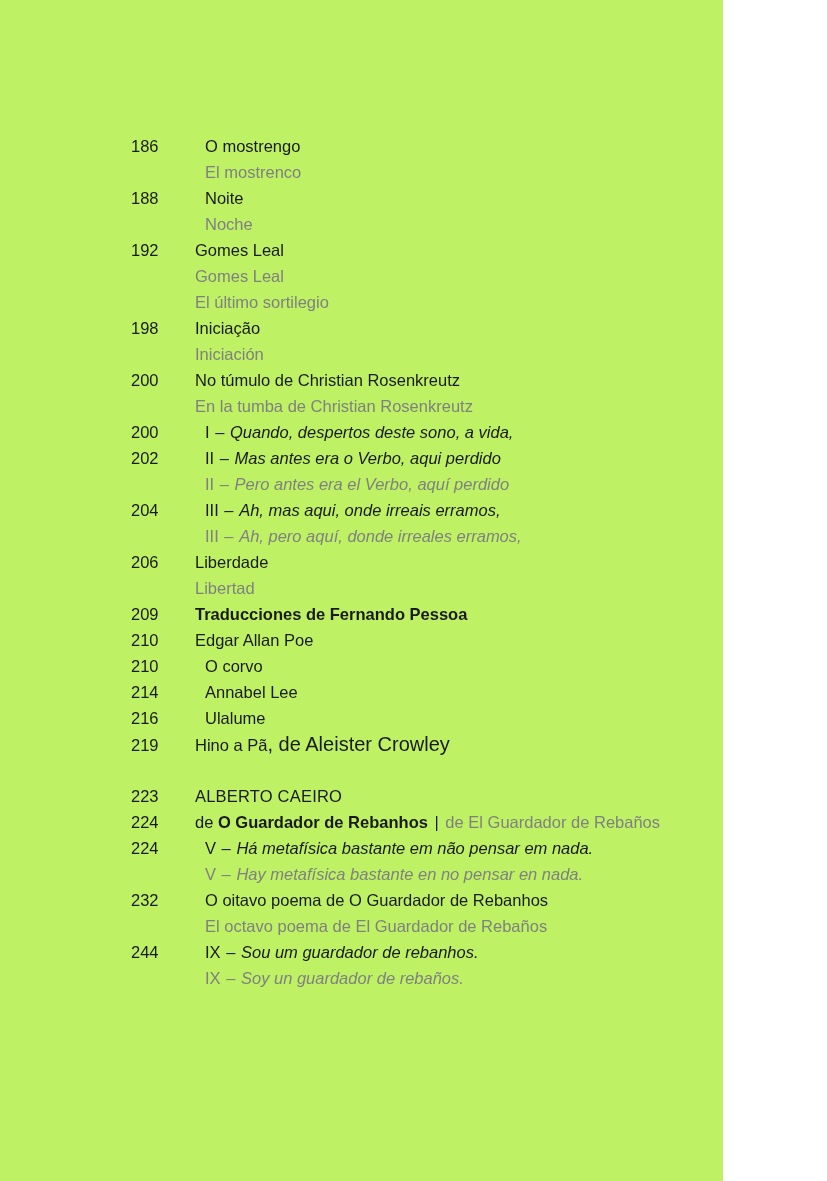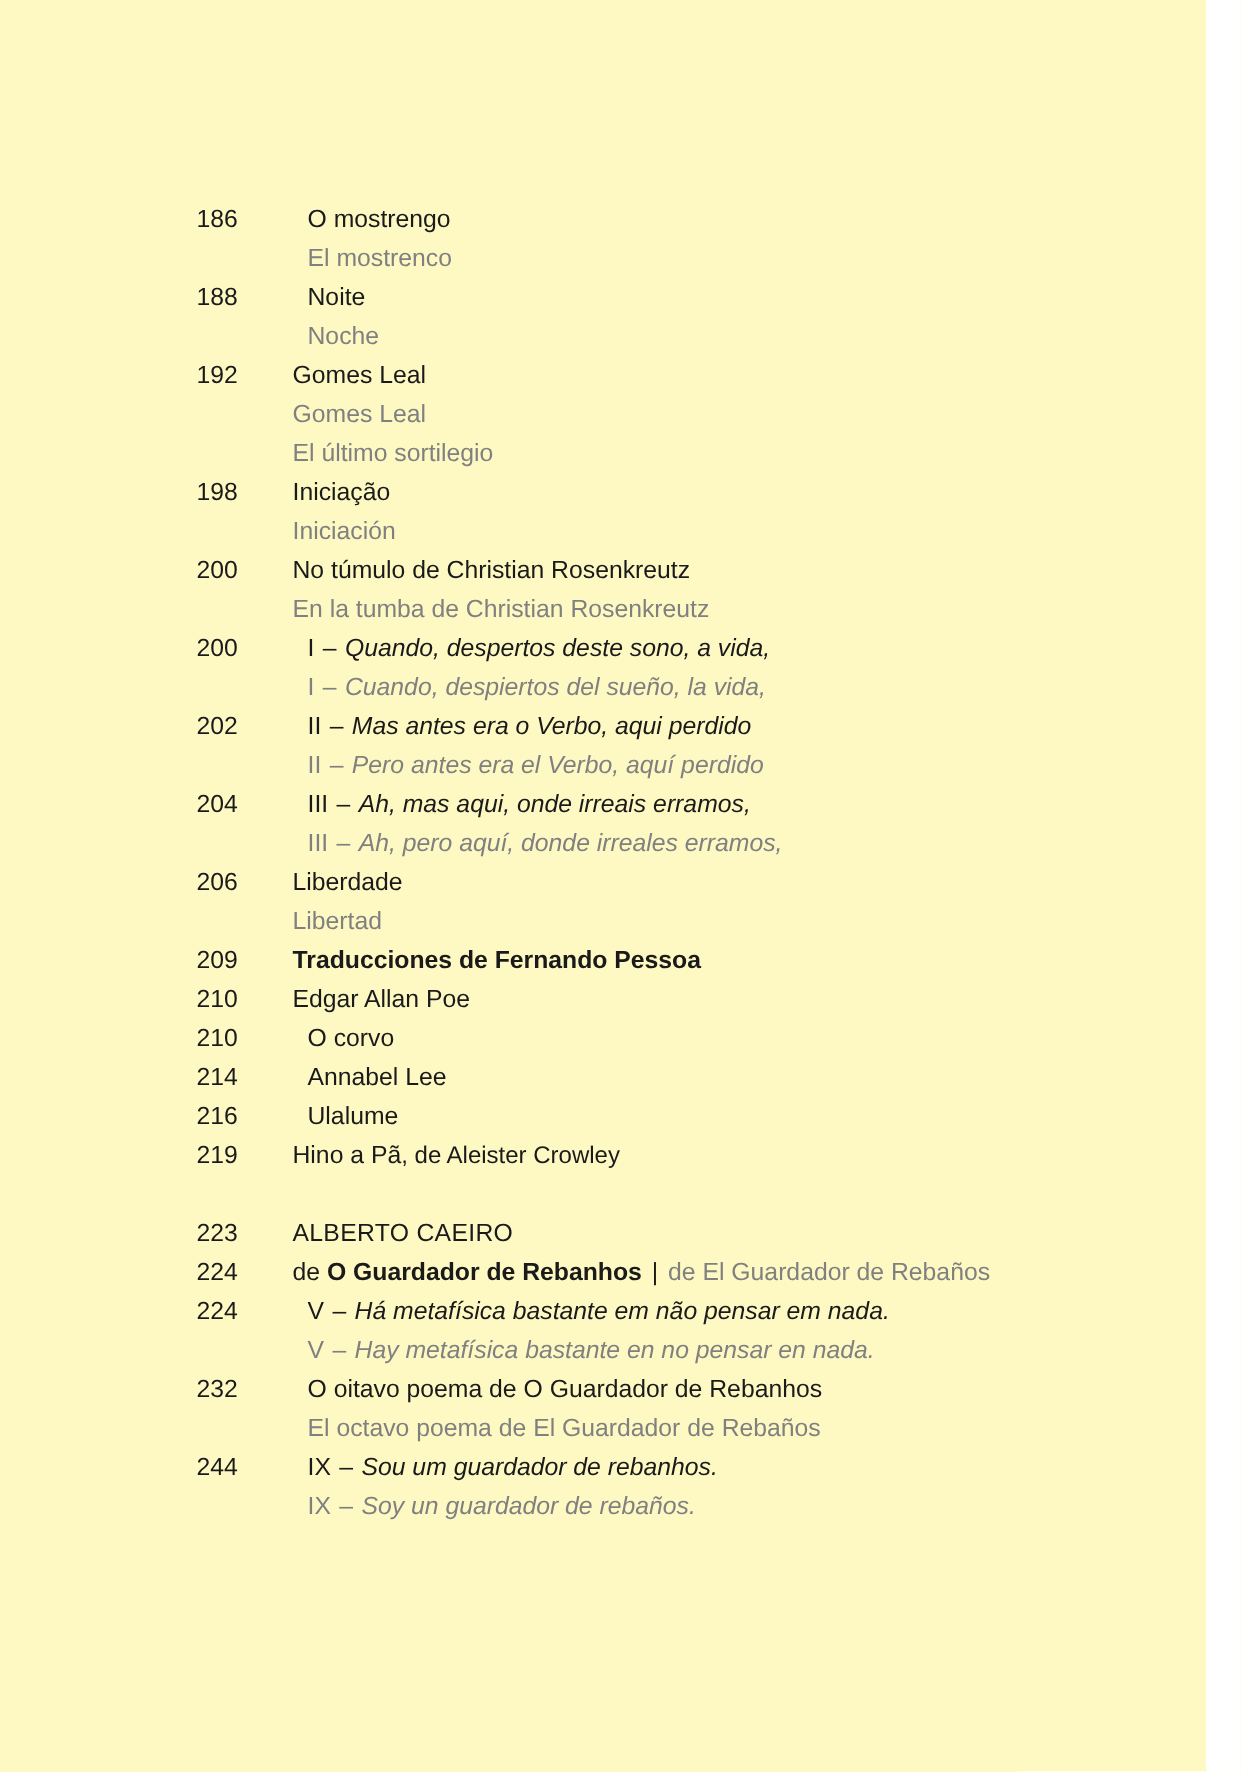--- a/index.html
+++ b/index.html
@@ -8,23 +8,23 @@
     background: #ffffff;
   }
   body {
     width: 827px;
     height: 1181px;
     font-family: "Liberation Sans", sans-serif;
     -webkit-font-smoothing: antialiased;
   }
   #toc-page {
     position: relative;
-    width: 804px;
+    width: 723px;
     height: 1181px;
-    background: #fef9c3;
+    background: #bef264;
     overflow: hidden;
   }
   .toc-list {
     position: absolute;
     left: 0;
     top: 133px;
     width: 827px;
   }
   .toc-row {
     display: block;
@@ -69,21 +69,21 @@
     font-style: italic;
   }
   .roman {
     font-style: normal;
   }
   .dash {
     font-style: normal;
     padding: 0 1px;
   }
   .sub-smaller {
-    font-size: 16px;
+    font-size: 20px;
   }
   .pipe {
     color: #1a1a1a;
     padding: 0 2px;
   }
   .gray {
     color: #808080;
   }
 </style>
 </head>
@@ -96,21 +96,20 @@
       <div class="toc-row indent-1"><span class="page-num">188</span><span class="entry-text">Noite</span></div>
       <div class="toc-row indent-1 translation"><span class="page-num empty"></span><span class="entry-text">Noche</span></div>
       <div class="toc-row indent-0"><span class="page-num">192</span><span class="entry-text">Gomes Leal</span></div>
       <div class="toc-row indent-0 translation"><span class="page-num empty"></span><span class="entry-text">Gomes Leal</span></div>
       <div class="toc-row indent-0 translation"><span class="page-num empty"></span><span class="entry-text">El último sortilegio</span></div>
       <div class="toc-row indent-0"><span class="page-num">198</span><span class="entry-text">Iniciação</span></div>
       <div class="toc-row indent-0 translation"><span class="page-num empty"></span><span class="entry-text">Iniciación</span></div>
       <div class="toc-row indent-0"><span class="page-num">200</span><span class="entry-text">No túmulo de Christian Rosenkreutz</span></div>
       <div class="toc-row indent-0 translation"><span class="page-num empty"></span><span class="entry-text">En la tumba de Christian Rosenkreutz</span></div>
       <div class="toc-row indent-1"><span class="page-num">200</span><span class="entry-text"><span class="roman">I</span><span class="dash">&nbsp;<span>–</span>&nbsp;</span><span class="title-it">Quando, despertos deste sono, a vida,</span></span></div>
-      <div class="toc-row indent-1 translation"><span class="page-num empty"></span><span class="entry-text"><span class="roman">I</span><span class="dash">&nbsp;<span>–</span>&nbsp;</span><span class="title-it">Cuando, despiertos del sueño, la vida,</span></span></div>
       <div class="toc-row indent-1"><span class="page-num">202</span><span class="entry-text"><span class="roman">II</span><span class="dash">&nbsp;<span>–</span>&nbsp;</span><span class="title-it">Mas antes era o Verbo, aqui perdido</span></span></div>
       <div class="toc-row indent-1 translation"><span class="page-num empty"></span><span class="entry-text"><span class="roman">II</span><span class="dash">&nbsp;<span>–</span>&nbsp;</span><span class="title-it">Pero antes era el Verbo, aquí perdido</span></span></div>
       <div class="toc-row indent-1"><span class="page-num">204</span><span class="entry-text"><span class="roman">III</span><span class="dash">&nbsp;<span>–</span>&nbsp;</span><span class="title-it">Ah, mas aqui, onde irreais erramos,</span></span></div>
       <div class="toc-row indent-1 translation"><span class="page-num empty"></span><span class="entry-text"><span class="roman">III</span><span class="dash">&nbsp;<span>–</span>&nbsp;</span><span class="title-it">Ah, pero aquí, donde irreales erramos,</span></span></div>
       <div class="toc-row indent-0"><span class="page-num">206</span><span class="entry-text">Liberdade</span></div>
       <div class="toc-row indent-0 translation"><span class="page-num empty"></span><span class="entry-text">Libertad</span></div>
       <div class="toc-row indent-0"><span class="page-num">209</span><span class="entry-text bold">Traducciones de Fernando Pessoa</span></div>
       <div class="toc-row indent-0"><span class="page-num">210</span><span class="entry-text">Edgar Allan Poe</span></div>
       <div class="toc-row indent-1"><span class="page-num">210</span><span class="entry-text">O corvo</span></div>
       <div class="toc-row indent-1"><span class="page-num">214</span><span class="entry-text">Annabel Lee</span></div>

